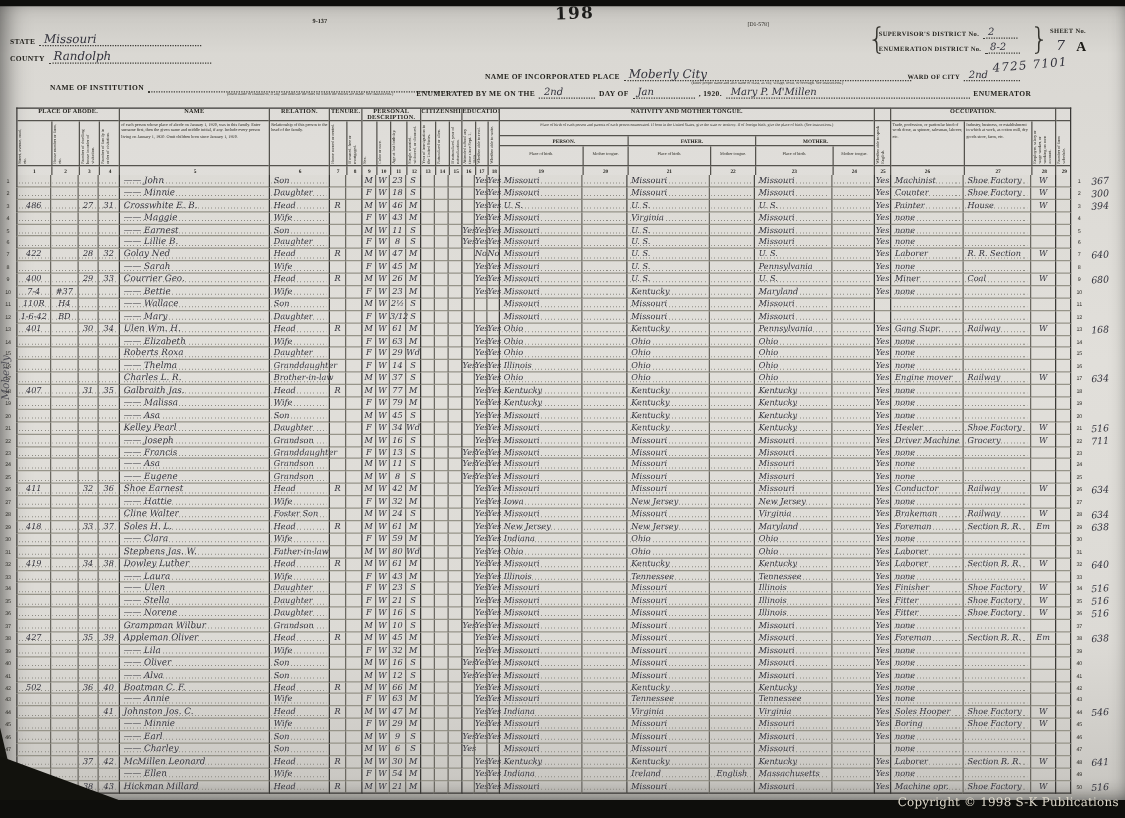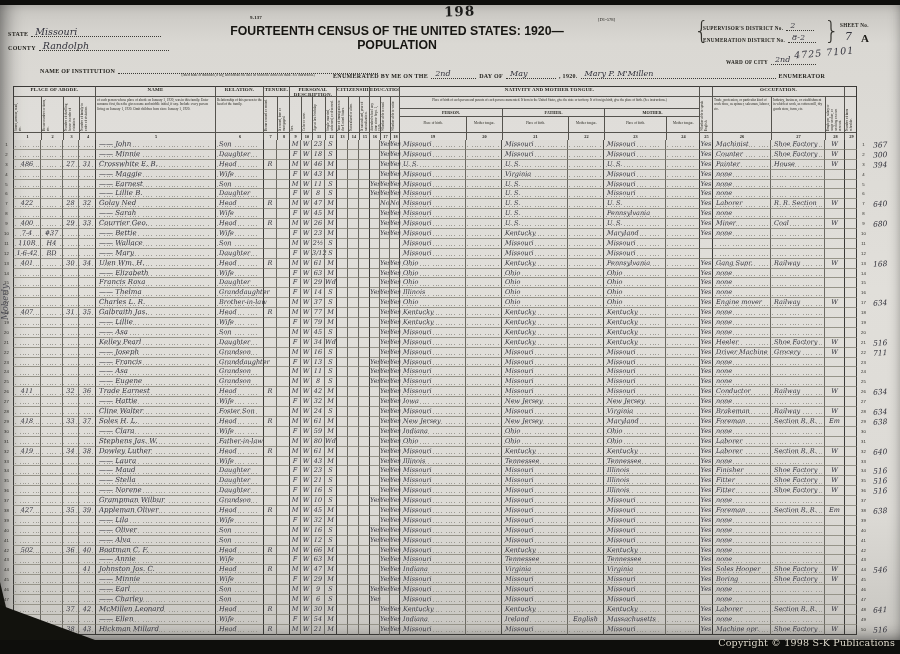--- a/index.html
+++ b/index.html
@@ -64,21 +64,20 @@
   .mmargin{width:30px;font-size:7.5px;padding-left:3px;transform:rotate(-3deg);line-height:9px;flex:none;text-align:left;overflow:visible;white-space:nowrap}
 </style>
 </head>
 <body>
 
 <div class="paper">
 
   <span class="formno">9-137</span>
   <span class="stamp">198</span>
   <span class="docno">[D1-578]</span>
-  <div class="title">FOURTEENTH CENSUS OF THE UNITED STATES: 1920—POPULATION</div>
 
   <div class="hline" style="left:8px;top:22px">
     <span class="plabel">STATE</span>
     <span class="fill w130">
         <span class="hw">Missouri</span>
       </span>
   </div>
   <div class="hline" style="left:8px;top:36px">
     <span class="plabel">COUNTY</span>
     <span class="fill w130">
@@ -86,20 +85,27 @@
       </span>
   </div>
   <div class="hline" style="left:40px;top:63px">
     <span class="plabel">NAME OF INSTITUTION</span>
     <span class="fill w260">
       <span class="hw"></span>
       <span class="note">(Insert name of institution, if any, and indicate the lines on which the entries are made. See instructions.)</span>
     </span>
   </div>
 
+  <div class="hline" style="left:388px;top:50px">
+    <span class="plabel">NAME OF INCORPORATED PLACE</span>
+    <span class="fill w230">
+      <span class="hw">Moberly City</span>
+      <span class="note">(Enter proper name and also name of class, as city, village, town, or borough. See instructions.)</span>
+    </span>
+  </div>
   <div class="hline" style="left:726px;top:50px">
     <span class="plabel sm">WARD OF CITY</span>
     <span class="fill w45">
         <span class="hw s8">2nd</span>
       </span>
   </div>
   <span class="hw wardextra">4725  7101</span>
 
   <span class="brace" style="left:694px;top:14px">{</span>
   <div class="hline" style="left:703px;top:16px">
@@ -119,21 +125,21 @@
   <span class="hw sheet7">7</span>
   <span class="sheetA">A</span>
 
   <div class="hline" style="left:333px;top:64px">
     <span class="plabel">ENUMERATED BY ME ON THE</span>
     <span class="fill w45">
         <span class="hw s8">2nd</span>
       </span>
     <span class="plabel">DAY OF</span>
     <span class="fill w50">
-        <span class="hw s8">May</span>
+        <span class="hw s8">Jan</span>
       </span>
     <span class="plabel">, 1920.</span>
     <span class="fill w195">
         <span class="hw s8">Mary P. M'Millen</span>
       </span>
     <span class="plabel">ENUMERATOR</span>
   </div>
 
   <div id="census-table">
       <div class="thead">
@@ -802,21 +808,21 @@
           <div class="c c-farm hw gb" style="width: 13px;"></div>
           <div class="mnum rln">14</div>
           <div class="mmargin hw"></div>
         </div>
         <div class="trow">
           <div class="mnum">15</div>
           <div class="c c-street hw dot" style="width: 27px;"></div>
           <div class="c c-house hw dot" style="width: 22px;"></div>
           <div class="c c-dw hw dot" style="width: 16px;"></div>
           <div class="c c-fam hw dot" style="width: 17px;"></div>
-          <div class="c c-name hw gb dot" style="width: 120px;">Francis Roxa</div>
+          <div class="c c-name hw gb dot" style="width: 120px;">Roberts Roxa</div>
           <div class="c c-rel hw gb dot" style="width: 48px;">Daughter</div>
           <div class="c c-ten hw gb" style="width: 13px;"></div>
           <div class="c c-mort hw" style="width: 13px;"></div>
           <div class="c c-sex hw gb" style="width: 11px;">F</div>
           <div class="c c-race hw" style="width: 11px;">W</div>
           <div class="c c-age hw" style="width: 13px;">29</div>
           <div class="c c-mar hw" style="width: 12px;">Wd</div>
           <div class="c c-imm hw gb" style="width: 11px;"></div>
           <div class="c c-nat hw" style="width: 11px;"></div>
           <div class="c c-natyr hw" style="width: 11px;"></div>
@@ -938,21 +944,21 @@
           <div class="c c-farm hw gb" style="width: 13px;"></div>
           <div class="mnum rln">18</div>
           <div class="mmargin hw"></div>
         </div>
         <div class="trow">
           <div class="mnum">19</div>
           <div class="c c-street hw dot" style="width: 27px;"></div>
           <div class="c c-house hw dot" style="width: 22px;"></div>
           <div class="c c-dw hw dot" style="width: 16px;"></div>
           <div class="c c-fam hw dot" style="width: 17px;"></div>
-          <div class="c c-name hw gb dot" style="width: 120px;">—— Lillie</div>
+          <div class="c c-name hw gb dot" style="width: 120px;">—— Malissa</div>
           <div class="c c-rel hw gb dot" style="width: 48px;">Wife</div>
           <div class="c c-ten hw gb" style="width: 13px;"></div>
           <div class="c c-mort hw" style="width: 13px;"></div>
           <div class="c c-sex hw gb" style="width: 11px;">F</div>
           <div class="c c-race hw" style="width: 11px;">W</div>
           <div class="c c-age hw" style="width: 13px;">79</div>
           <div class="c c-mar hw" style="width: 12px;">M</div>
           <div class="c c-imm hw gb" style="width: 11px;"></div>
           <div class="c c-nat hw" style="width: 11px;"></div>
           <div class="c c-natyr hw" style="width: 11px;"></div>
@@ -1176,21 +1182,21 @@
           <div class="c c-farm hw gb" style="width: 13px;"></div>
           <div class="mnum rln">25</div>
           <div class="mmargin hw"></div>
         </div>
         <div class="trow">
           <div class="mnum">26</div>
           <div class="c c-street hw dot" style="width: 27px;">411</div>
           <div class="c c-house hw dot" style="width: 22px;"></div>
           <div class="c c-dw hw dot" style="width: 16px;">32</div>
           <div class="c c-fam hw dot" style="width: 17px;">36</div>
-          <div class="c c-name hw gb dot" style="width: 120px;">Trade Earnest</div>
+          <div class="c c-name hw gb dot" style="width: 120px;">Shoe Earnest</div>
           <div class="c c-rel hw gb dot" style="width: 48px;">Head</div>
           <div class="c c-ten hw gb" style="width: 13px;">R</div>
           <div class="c c-mort hw" style="width: 13px;"></div>
           <div class="c c-sex hw gb" style="width: 11px;">M</div>
           <div class="c c-race hw" style="width: 11px;">W</div>
           <div class="c c-age hw" style="width: 13px;">42</div>
           <div class="c c-mar hw" style="width: 12px;">M</div>
           <div class="c c-imm hw gb" style="width: 11px;"></div>
           <div class="c c-nat hw" style="width: 11px;"></div>
           <div class="c c-natyr hw" style="width: 11px;"></div>
@@ -1448,21 +1454,21 @@
           <div class="c c-farm hw gb" style="width: 13px;"></div>
           <div class="mnum rln">33</div>
           <div class="mmargin hw"></div>
         </div>
         <div class="trow">
           <div class="mnum">34</div>
           <div class="c c-street hw dot" style="width: 27px;"></div>
           <div class="c c-house hw dot" style="width: 22px;"></div>
           <div class="c c-dw hw dot" style="width: 16px;"></div>
           <div class="c c-fam hw dot" style="width: 17px;"></div>
-          <div class="c c-name hw gb dot" style="width: 120px;">—— Maud</div>
+          <div class="c c-name hw gb dot" style="width: 120px;">—— Ulen</div>
           <div class="c c-rel hw gb dot" style="width: 48px;">Daughter</div>
           <div class="c c-ten hw gb" style="width: 13px;"></div>
           <div class="c c-mort hw" style="width: 13px;"></div>
           <div class="c c-sex hw gb" style="width: 11px;">F</div>
           <div class="c c-race hw" style="width: 11px;">W</div>
           <div class="c c-age hw" style="width: 13px;">23</div>
           <div class="c c-mar hw" style="width: 12px;">S</div>
           <div class="c c-imm hw gb" style="width: 11px;"></div>
           <div class="c c-nat hw" style="width: 11px;"></div>
           <div class="c c-natyr hw" style="width: 11px;"></div>

